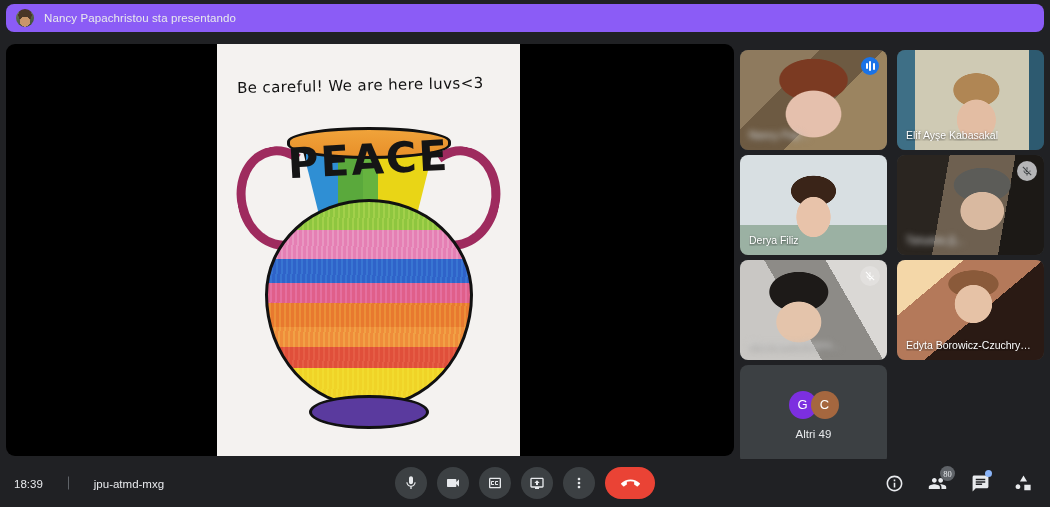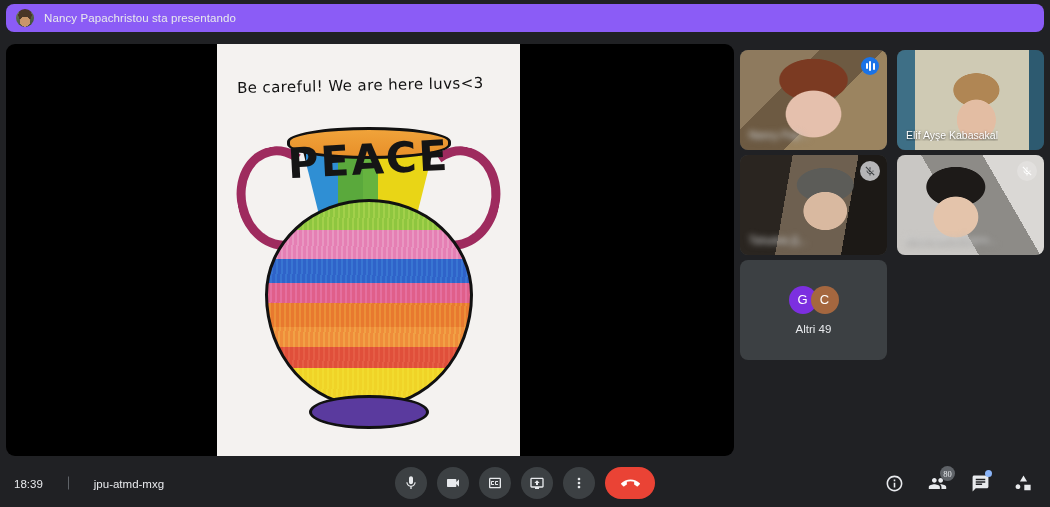--- a/index.html
+++ b/index.html
@@ -269,20 +269,24 @@
           <i></i>
         </div>
       <div class="name blurname">Nancy Pap...</div>
     </div>
 
     <div class="tile">
       <div class="vid v-elif"></div>
       <div class="name">Elif Ayşe Kabasakal</div>
     </div>
 
+    <div class="tile">
+      <div class="vid v-derya"></div>
+      <div class="name">Derya Filiz</div>
+    </div>
 
     <div class="tile">
       <div class="vid v-tatyana"></div>
       <div class="badge-mute">
         <svg viewBox="0 0 24 24">
             <path d="M19 11h-1.7c0 .74-.16 1.43-.43 2.05l1.23 1.23c.56-.98.9-2.09.9-3.28zM4.41 2.86 3 4.27l6 6V11c0 1.66 1.34 3 3 3 .23 0 .44-.03.65-.08l1.66 1.66c-.71.33-1.5.52-2.31.52-2.76 0-5.3-2.1-5.3-5.1H5c0 3.41 2.72 6.23 6 6.72V21h2v-3.28c.91-.13 1.77-.45 2.54-.9l4.18 4.18 1.41-1.41L4.41 2.86zM12 4c.55 0 1 .45 1 1v5l-2-2V5c0-.55.45-1 1-1z" fill="#3c4043"></path>
           </svg>
       </div>
       <div class="name blurname">Татьяна Д...</div>
     </div>
@@ -290,20 +294,24 @@
     <div class="tile">
       <div class="vid v-glasses"></div>
       <div class="badge-mute dark">
         <svg viewBox="0 0 24 24">
             <path d="M19 11h-1.7c0 .74-.16 1.43-.43 2.05l1.23 1.23c.56-.98.9-2.09.9-3.28zM4.41 2.86 3 4.27l6 6V11c0 1.66 1.34 3 3 3 .23 0 .44-.03.65-.08l1.66 1.66c-.71.33-1.5.52-2.31.52-2.76 0-5.3-2.1-5.3-5.1H5c0 3.41 2.72 6.23 6 6.72V21h2v-3.28c.91-.13 1.77-.45 2.54-.9l4.18 4.18 1.41-1.41L4.41 2.86zM12 4c.55 0 1 .45 1 1v5l-2-2V5c0-.55.45-1 1-1z" fill="#fff"></path>
           </svg>
       </div>
       <div class="name blurname">Маргарита Бурга...</div>
     </div>
 
+    <div class="tile">
+      <div class="vid v-edyta"></div>
+      <div class="name">Edyta Borowicz-Czuchry…</div>
+    </div>
 
     <div class="tile tile-more">
       <div class="avatars">
         <div class="av" style="background:#7c2fe0">G</div>
         <div class="av b" style="background:#a5673f">C</div>
       </div>
       <div class="more-label">Altri 49</div>
     </div>
 
 

